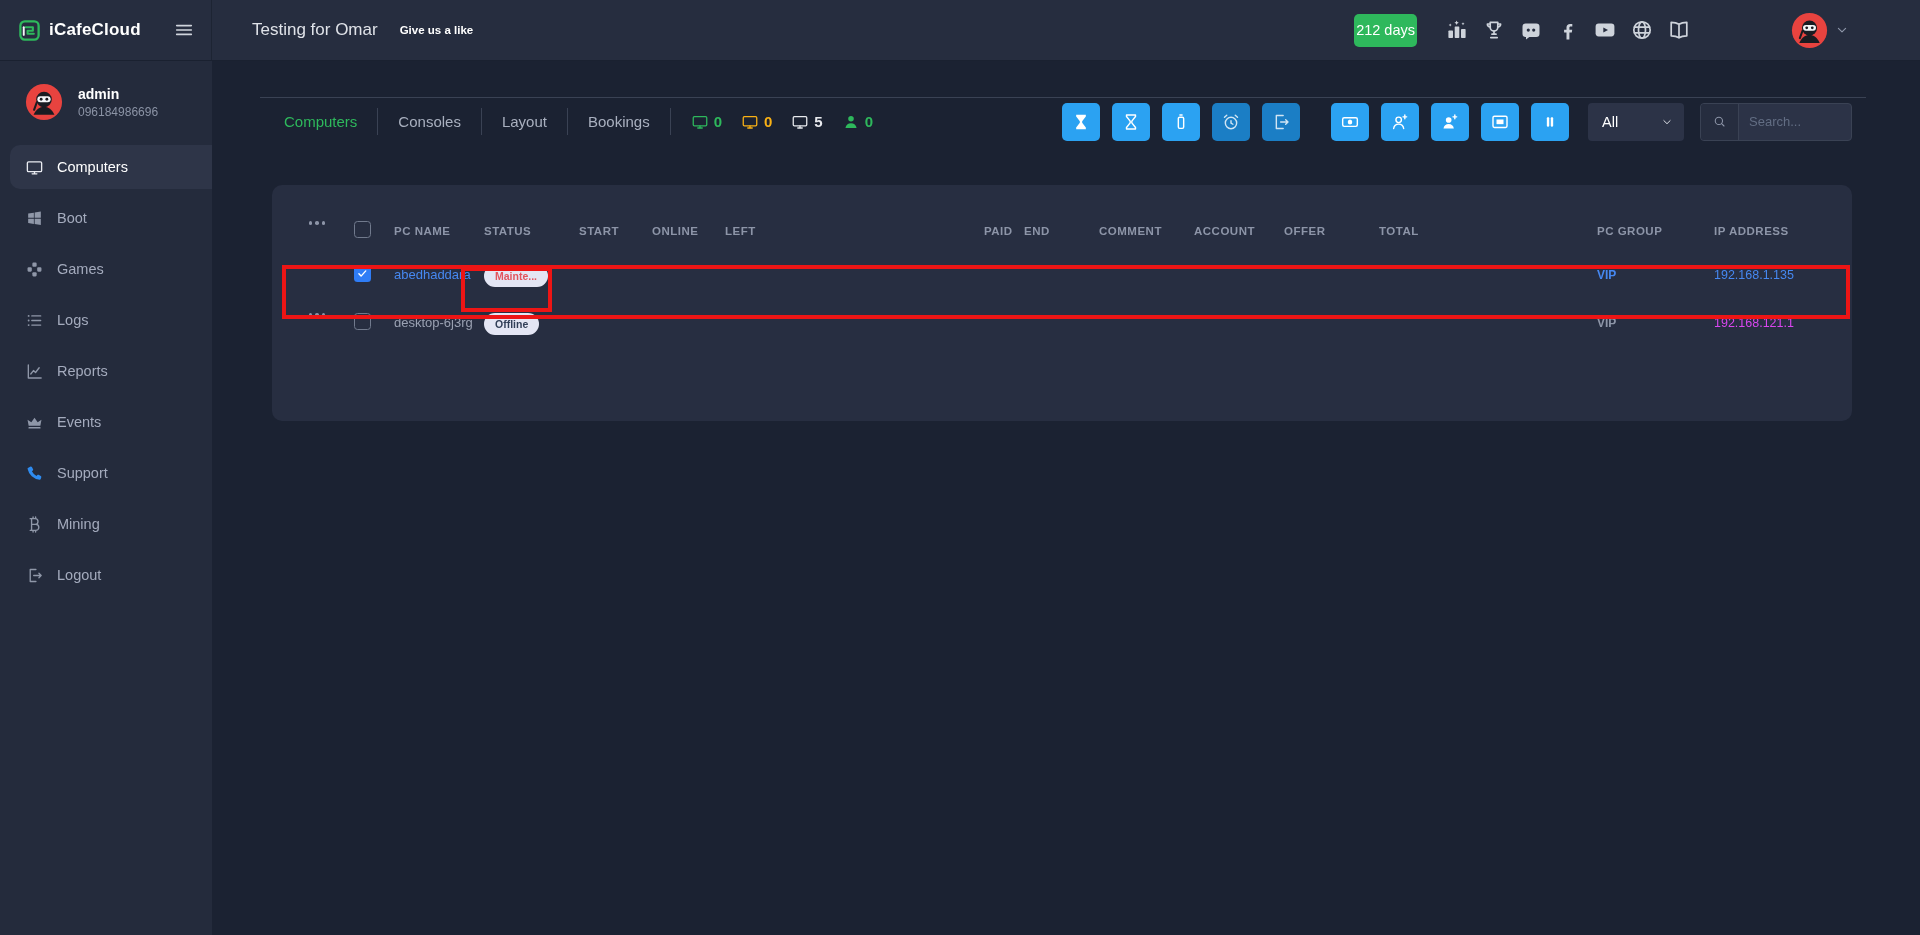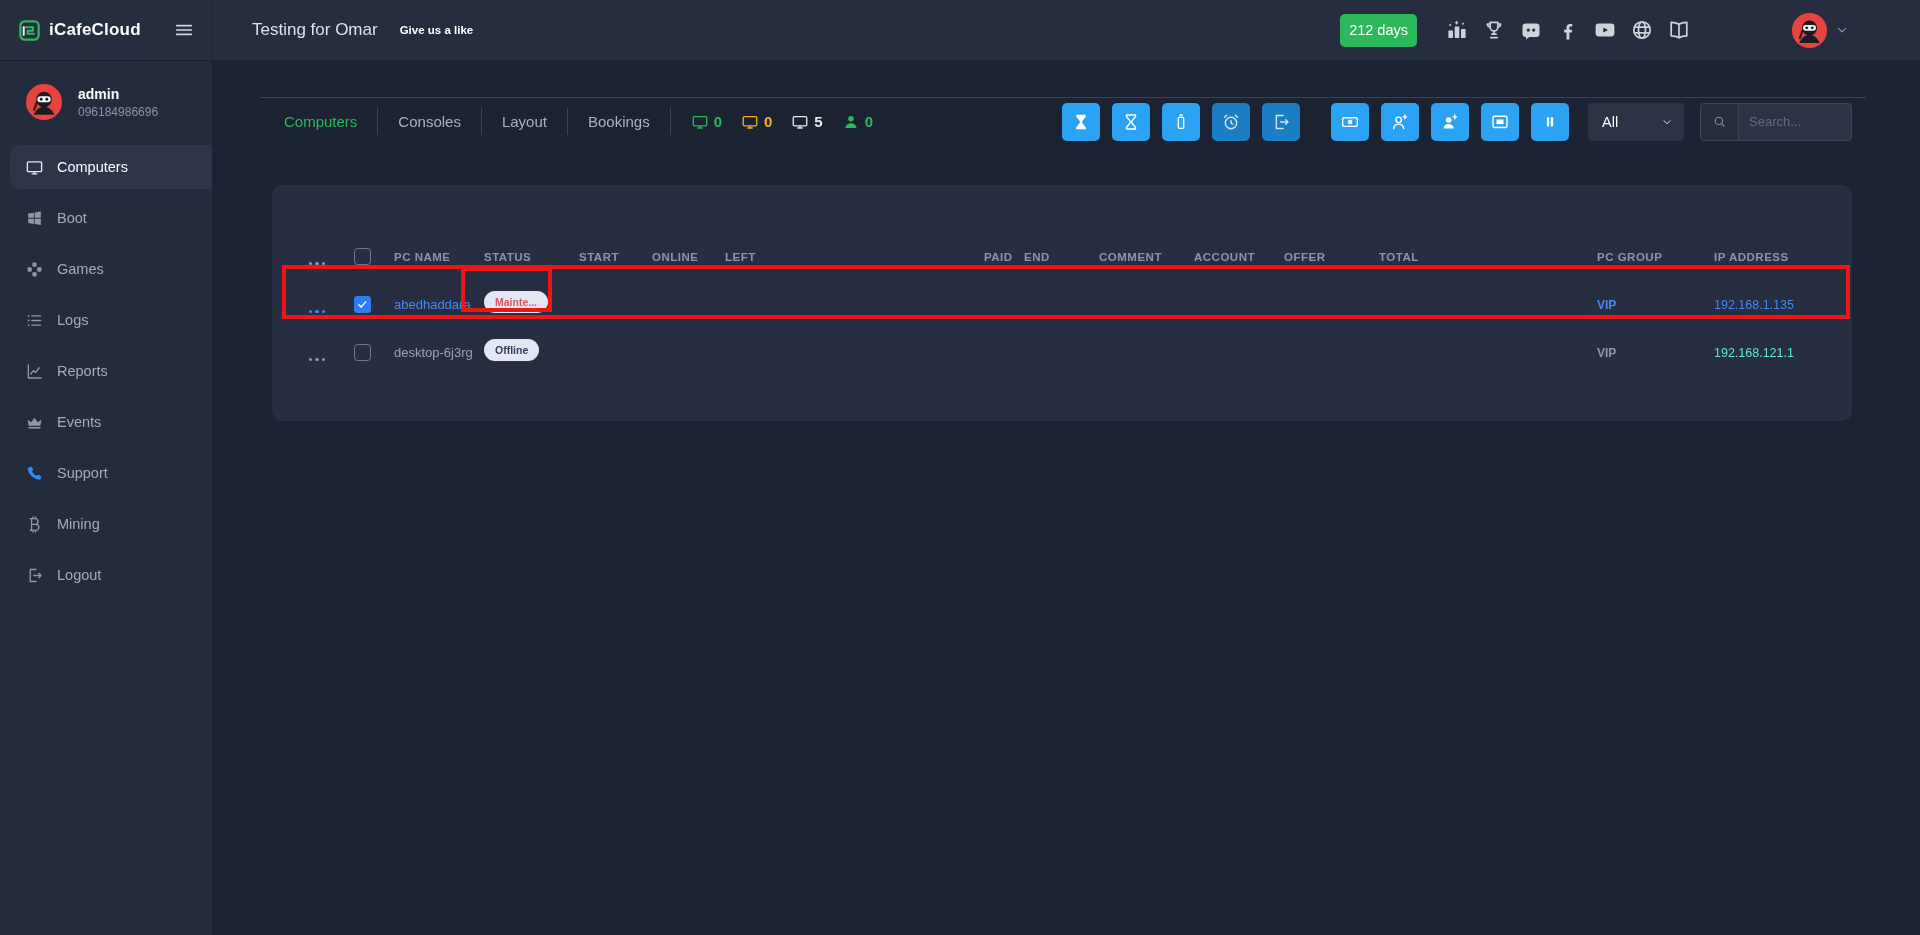--- a/index.html
+++ b/index.html
@@ -16,21 +16,21 @@
 
 .topbar{height:61px;flex:0 0 61px;display:flex;background:var(--bar);border-bottom:1px solid #1a2130}
 .brand{width:212px;flex:0 0 212px;display:flex;align-items:center;padding:0 16px 0 18px;border-right:1px solid #1d2433}
 .logo-i{width:23px;height:23px;margin-right:8px}
 .logo-t{font-size:17px;font-weight:bold;color:#fff;letter-spacing:.2px}
 .burger{margin-left:auto;width:22px;height:22px;color:#cfd4dc;cursor:pointer}
 .tb-main{flex:1;display:flex;align-items:center;padding:0 70px 0 40px;min-width:0}
 .tb-title{font-size:17px;color:#dfe2e8;white-space:nowrap}
 .tb-like{font-size:11.5px;font-weight:bold;color:#fff;margin-left:22px;white-space:nowrap;cursor:pointer}
 .tb-sp{flex:1}
-.days-btn{background:var(--green);color:#fff;border:none;border-radius:5px;height:33px;padding:0 9px;font-size:14.5px;font-family:inherit;cursor:pointer;margin-right:28px;white-space:nowrap}
+.days-btn{background:var(--green);color:#fff;border:none;border-radius:5px;height:33px;padding:0 2px;font-size:14.5px;font-family:inherit;cursor:pointer;margin-right:28px;white-space:nowrap}
 .tb-icons{display:flex;align-items:center;gap:13px;color:#ced3db}
 .tb-icons .ti{width:24px;height:24px;cursor:pointer}
 .tb-icons .ti .svg-i{width:100%;height:100%}
 .avatar-wrap{display:flex;align-items:center;margin-left:100px;cursor:pointer}
 .avatar-sm{width:37px;height:37px}
 .chev{width:16px;height:16px;color:#8d95a8;margin-left:6px}
 
 
 .bodyrow{flex:1;display:flex;min-height:0}
 .sidebar{width:212px;flex:0 0 212px;background:var(--side);padding-top:22px}
@@ -61,21 +61,21 @@
 .filter{width:96px;height:38px;background:#2c3347;border-radius:4px;display:flex;align-items:center;padding:0 10px 0 14px;margin-left:19px;font-size:14.5px;color:#fff;cursor:pointer;flex:0 0 96px}
 .filter .chev{margin-left:auto;width:14px;height:14px;color:#dfe2e8}
 .search{width:152px;height:38px;border:1px solid #3a4254;border-radius:4px;margin-left:16px;margin-right:14px;display:flex;overflow:hidden;background:#2c3347;flex:0 0 152px}
 .search-pre{width:38px;flex:0 0 38px;background:#262d3f;border-right:1px solid #3a4254;display:flex;align-items:center;justify-content:center;color:#8d95a8}
 .search-pre .svg-i{width:15px;height:15px}
 .search input{flex:1;min-width:0;background:transparent;border:none;outline:none;color:#dfe2e8;font-size:13px;padding:0 10px;font-family:inherit}
 .search input::placeholder{color:#626d83}
 
 
 .card{position:relative;margin:40px 0 0 60px;width:1580px;height:236px;background:var(--card);border-radius:10px;padding:36px 20px 0}
-.thead,.trow{display:flex;align-items:flex-end}
+.thead,.trow{display:flex;align-items:flex-start}
 .thead{height:44px}
 .trow{height:48px}
 .cell{flex:0 0 auto;padding-left:12px;white-space:nowrap;overflow:hidden}
 .cell.center{display:flex;justify-content:center;padding-left:0}
 .th{font-size:11.5px;font-weight:bold;color:#8d95a8;letter-spacing:.5px}
 .dots{display:flex;gap:3px;cursor:pointer}
 .dots i{width:3.5px;height:3.5px;border-radius:50%;background:#8d95a8}
 .dots.blue i{background:var(--link)}
 .cb{width:17px;height:17px;border:1.6px solid #717a8d;border-radius:3.5px;cursor:pointer;background:transparent}
 .cb.checked{border:none;background:#2f7df6;display:flex;align-items:center;justify-content:center}
@@ -84,21 +84,21 @@
 .badge.maintenance{color:#e2555f}
 .badge.offline{color:#323f58}
 .pcname{font-size:13px;font-weight:normal}
 .pcname.link{color:var(--link)}
 .pcname.plain{color:#9aa1b2}
 .grp{font-size:12px;font-weight:bold}
 .grp.link{color:var(--link)}
 .grp.plain{color:#8e96a8}
 .ip{font-size:12.5px}
 .ip.link{color:var(--link)}
-.ip.plain{color:#5eead4}
+.ip.plain{color:#d946ef}
 
 
 .ann{position:absolute;border:4px solid var(--red);pointer-events:none;z-index:5}
 .ann-row{left:10px;top:80px;width:1568px;height:54px}
 .ann-badge{left:189px;top:82px;width:91px;height:45px}
 </style>
 </head>
 <body>
 
 <div class="app">

